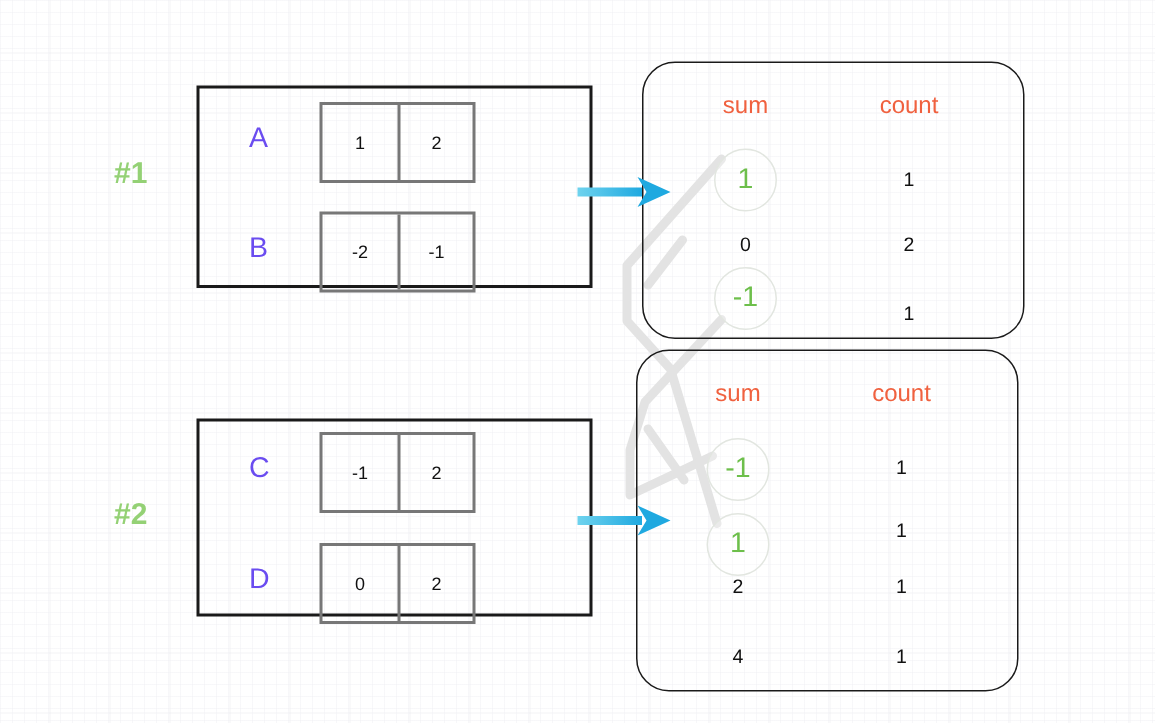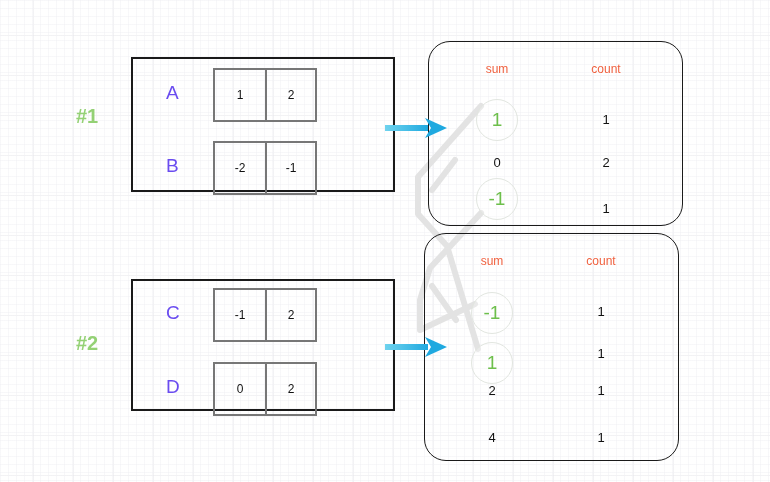--- a/index.html
+++ b/index.html
@@ -83,21 +83,21 @@
   .agg-table {
     position: absolute;
     border: 1.6px solid #1a1a1a;
     border-radius: 22px;
     box-sizing: border-box;
     background: rgba(255,255,255,0.0);
   }
   .agg-head {
     position: absolute;
     color: #f0613f;
-    font-size: 12px;
+    font-size: 16px;
     font-family: "Liberation Sans", sans-serif;
     font-weight: normal;
     text-align: center;
     width: 80px;
   }
   .agg-cell {
     position: absolute;
     width: 60px;
     text-align: center;
     font-size: 13px;

